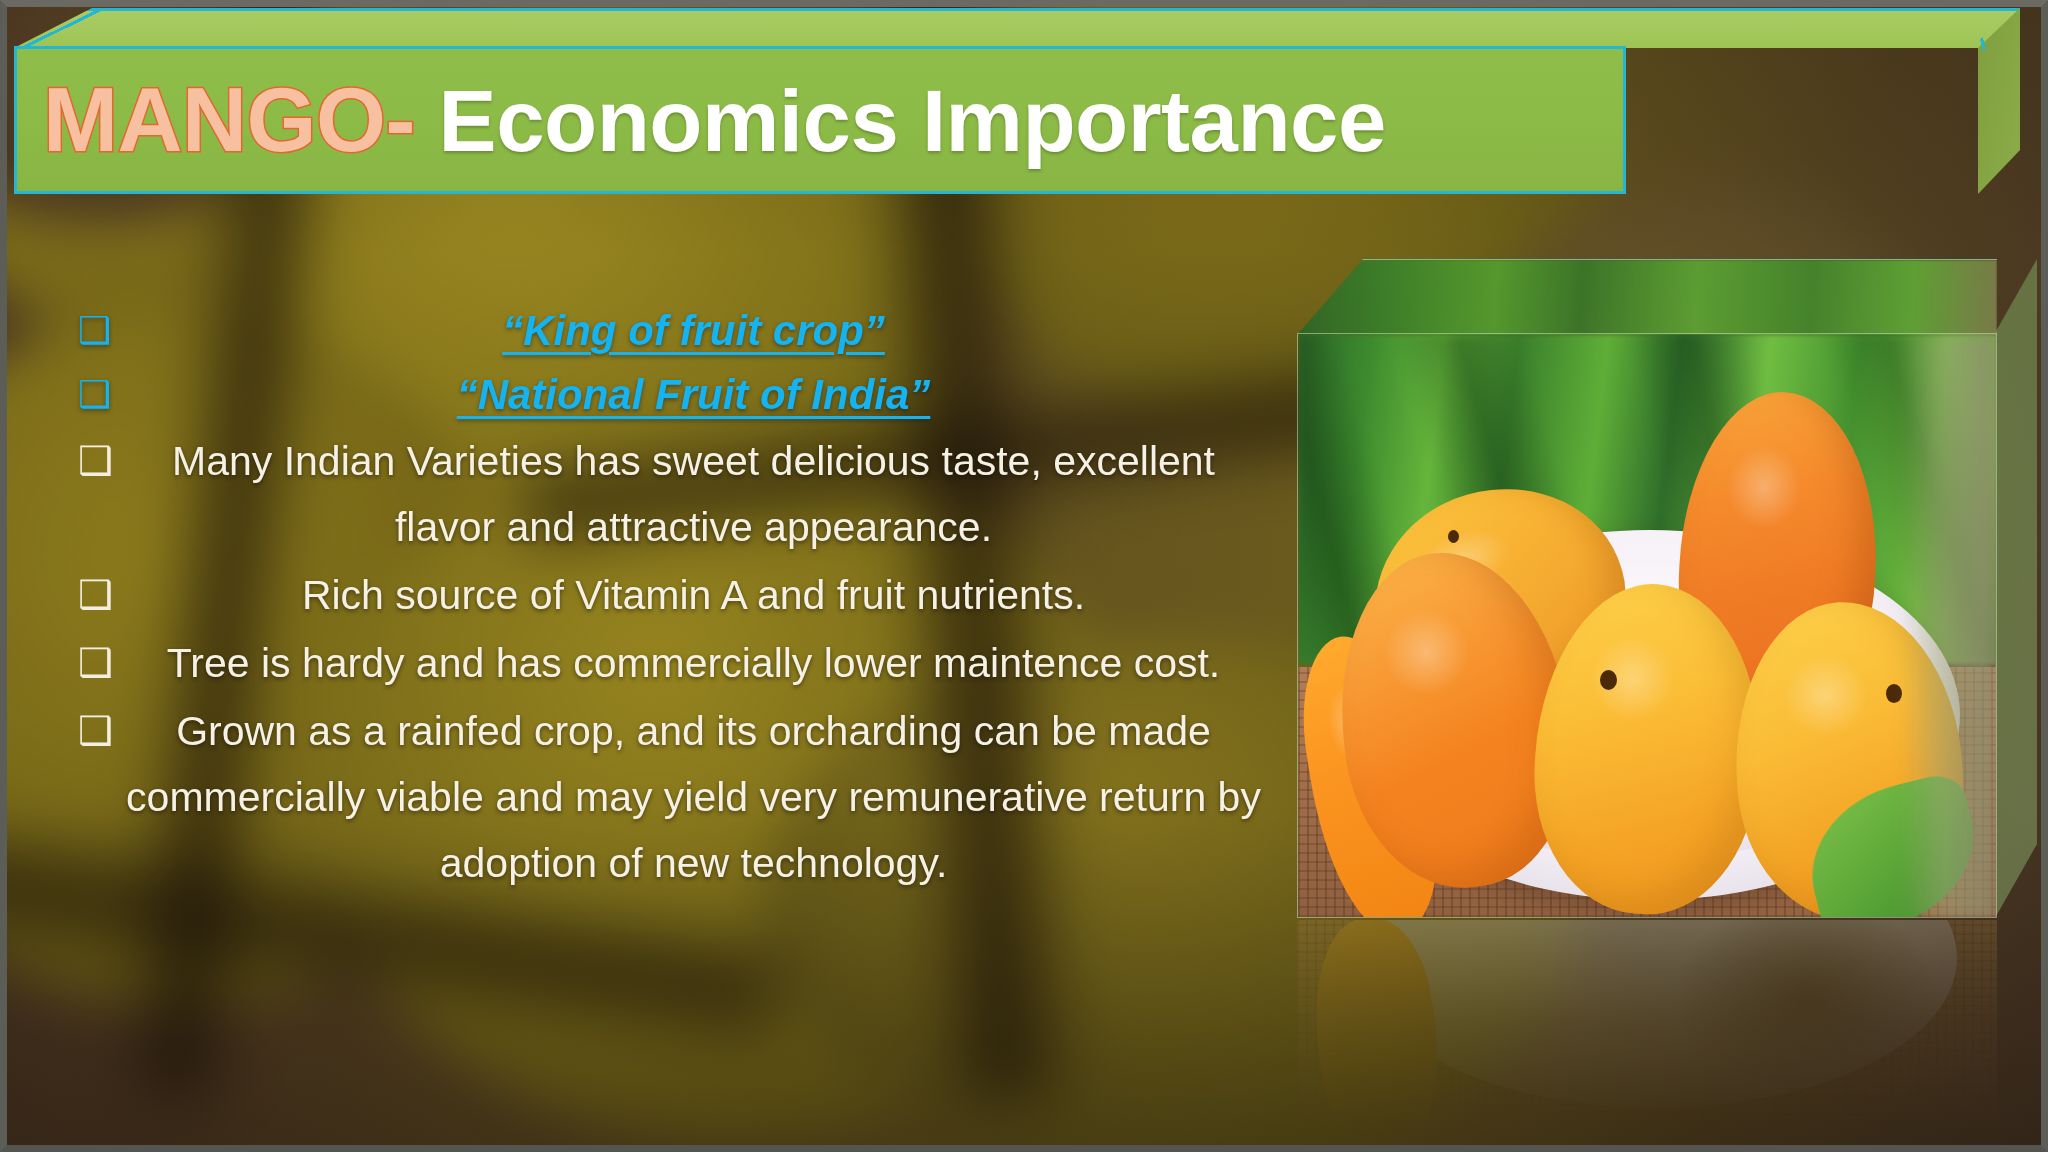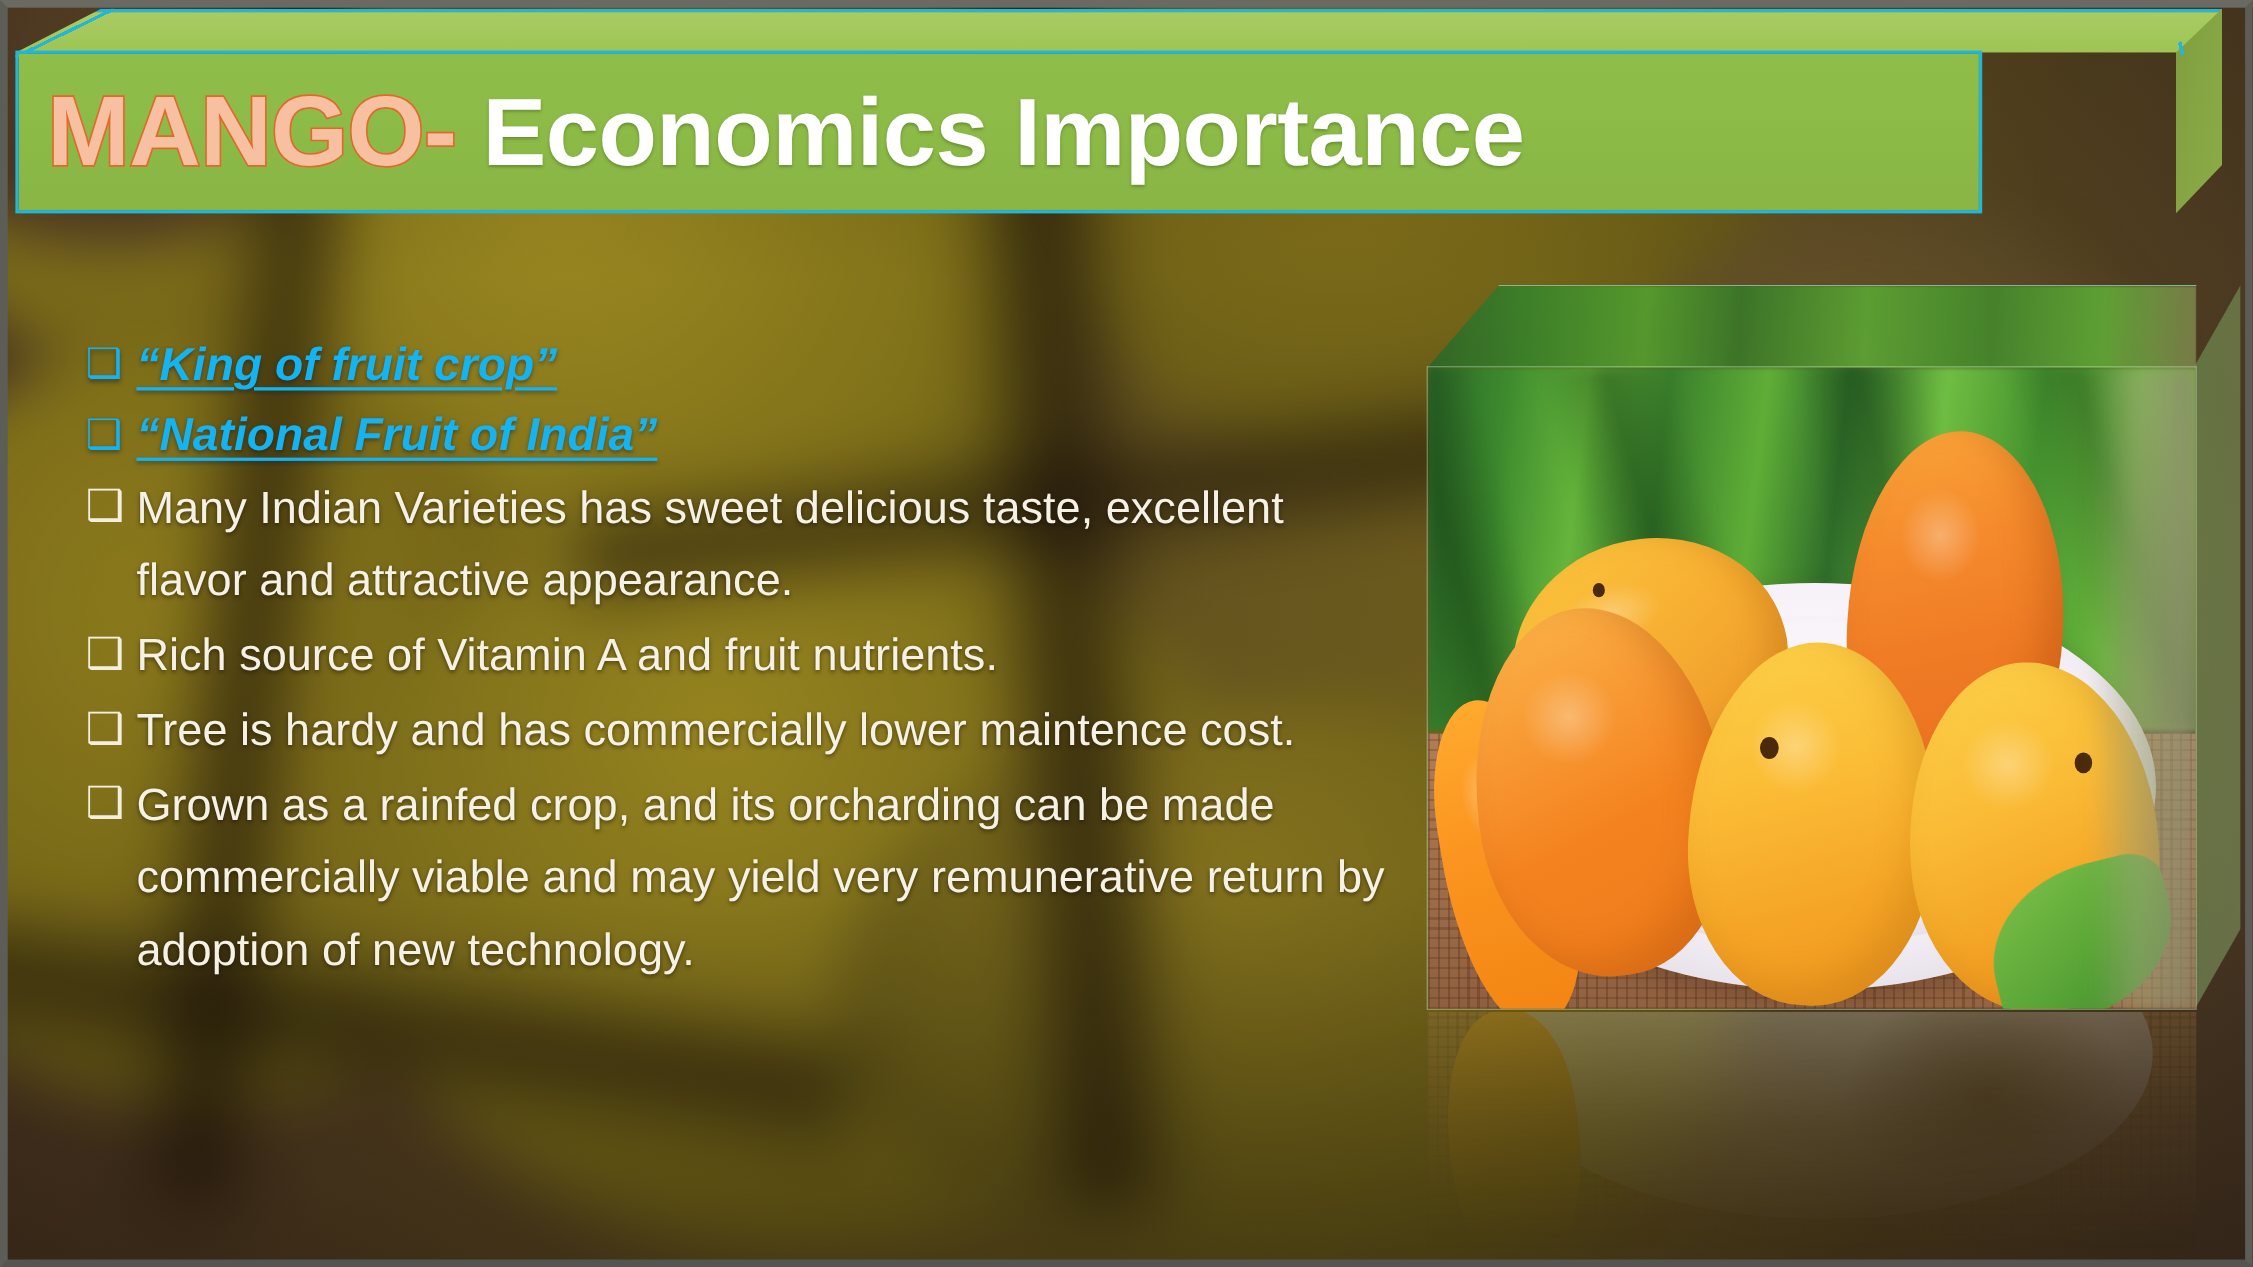--- a/index.html
+++ b/index.html
@@ -138,21 +138,21 @@
     width: 46px; height: 186px;
     background:
       linear-gradient(to top right, transparent calc(50% - 1.6px), #23b6d6 calc(50% - 1.6px), #23b6d6 calc(50% + 1.6px), transparent calc(50% + 1.6px));
     clip-path: polygon(0 36px, 46px 0, 46px 10px, 8px 44px);
   }
   
   #title-front {
     position: absolute;
     left: 0;
     top: 38px;
-    width: 1788px;
+    width: 1612px;
     height: 148px;
     background: linear-gradient(180deg, #8fbd4a 0%, #8dbb47 45%, #88b544 100%);
     border: 3px solid #23b6d6;
     display: flex;
     align-items: center;
     padding-left: 26px;
     overflow: hidden;
   }
   #title-text {
     white-space: nowrap;
@@ -193,20 +193,21 @@
     font-size: 39px;
     line-height: 66px;
     text-align: left;
   }
   .bullet-text {
     flex: 1 1 auto;
     font-size: 41px;
     line-height: 66px;
     color: #f5f1e4;
     text-shadow: 0 2px 4px rgba(20,12,4,.55);
+    text-align: center;
   }
   
   .row-link .bullet-mark { color: #15b3f0; font-size: 37px; line-height: 62px;
     text-shadow: 0 2px 4px rgba(10,20,40,.5); }
   .row-link .bullet-text {
     color: #15b3f0;
     font-weight: bold;
     font-style: italic;
     text-decoration: underline;
     text-underline-offset: 7px;

